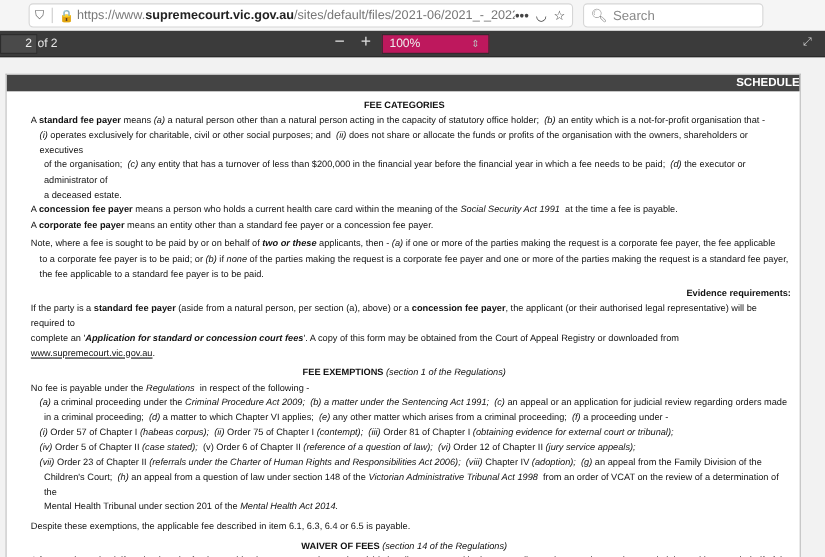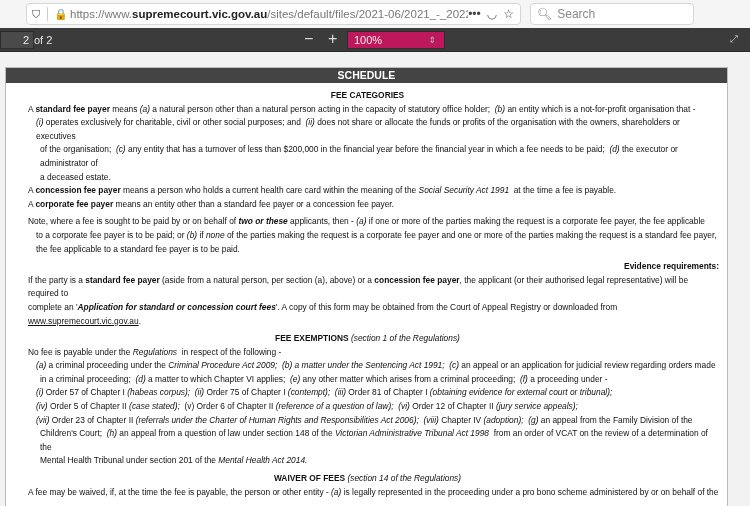--- a/index.html
+++ b/index.html
@@ -15,21 +15,21 @@
   .pdfbar { position: absolute; left: 0; top: 28px; width: 750px; height: 24px; background: #3b3b3b; border-bottom: 1px solid #2a2a2a; color: #e5e5e5; font-size: 11px; }
   .pagebox { position: absolute; left: 0; top: 3px; width: 34px; height: 18px; background: #4a4a4a; border: 1px solid #2c2c2c; color: #eee; text-align: right; padding-right: 4px; line-height: 16px; }
   .pageof { position: absolute; left: 34px; top: 6px; }
   .zoomout { position: absolute; left: 304px; top: 2px; font-size: 16px; line-height: 18px; color: #ddd; }
   .zoomin { position: absolute; left: 328px; top: 2px; font-size: 16px; line-height: 18px; color: #ddd; }
   .zoomsel { position: absolute; left: 347px; top: 3px; width: 98px; height: 18px; background: #be185d; border: 1px solid #2c2c2c; padding-left: 6px; line-height: 16px; color: #eee; }
   .zoomsel .caret { position: absolute; right: 8px; top: 0; font-size: 9px; color: #bbb; }
   .fullscreen { position: absolute; left: 730px; top: 5px; font-size: 10px; color: #ccc; }
   .viewer { position: absolute; left: 0; top: 53px; width: 750px; height: 453px; background: #f2f2f2; }
   .doc { position: absolute; left: 5px; top: 14px; width: 723px; height: 440px; background: #fff; border: 1px solid #bbb; border-bottom: none; overflow: hidden; }
-  .sched { height: 15px; background: #444; color: #fff; font-weight: bold; font-size: 10.5px; text-align: center; line-height: 15px; }
+  .sched { height: 15px; background: #444; color: #fff; font-weight: bold; font-size: 10.5px; text-align: right; line-height: 15px; }
   .body { padding: 4px 8px 0 10px; font-size: 8.4px; color: #111; line-height: 13.6px; }
   .h { font-weight: bold; margin-top: 2px; text-align: center; }
   .h i { font-weight: normal; }
   .l1 { padding-left: 12px; }
   .l2 { padding-left: 20px; }
   .l3 { padding-left: 24px; }
   .gap { margin-top: 4px; }
   .sub { padding-left: 6px; font-weight: bold; margin-top: 4px; text-align: right; }
   u { text-decoration: underline; }
   .scroll { position: absolute; left: 737px; top: 0; width: 13px; height: 453px; background: #f2f2f2; }
@@ -91,20 +91,21 @@
       <div class="h gap"><span>FEE EXEMPTIONS</span> <i>(section 1 of the Regulations)</i></div>
       <div id="fe">
           <div class="l1">No fee is payable under the <i>Regulations</i> &nbsp;in respect of the following -</div>
           <div class="l2"><i>(a)</i> a criminal proceeding under the <i>Criminal Procedure Act 2009; &nbsp;(b) a matter under the Sentencing Act 1991;</i> &nbsp;<i>(c)</i> an appeal or an application for judicial review regarding orders made</div>
           <div class="l3">in a criminal proceeding; &nbsp;<i>(d)</i> a matter to which Chapter VI applies; &nbsp;<i>(e)</i> any other matter which arises from a criminal proceeding; &nbsp;<i>(f)</i> a proceeding under -</div>
           <div class="l2"><i>(i)</i> Order 57 of Chapter I <i>(habeas corpus); &nbsp;(ii)</i> Order 75 of Chapter I <i>(contempt); &nbsp;(iii)</i> Order 81 of Chapter I <i>(obtaining evidence for external court or tribunal);</i></div>
           <div class="l2"><i>(iv)</i> Order 5 of Chapter II <i>(case stated);</i> &nbsp;(v) Order 6 of Chapter II <i>(reference of a question of law); &nbsp;(vi)</i> Order 12 of Chapter II <i>(jury service appeals);</i></div>
           <div class="l2"><i>(vii)</i> Order 23 of Chapter II <i>(referrals under the Charter of Human Rights and Responsibilities Act 2006); &nbsp;(viii)</i> Chapter IV <i>(adoption); &nbsp;(g)</i> an appeal from the Family Division of the</div>
           <div class="l3">Children's Court; &nbsp;<i>(h)</i> an appeal from a question of law under section 148 of the <i>Victorian Administrative Tribunal Act 1998</i> &nbsp;from an order of VCAT on the review of a determination of the</div>
           <div class="l3">Mental Health Tribunal under section 201 of the <i>Mental Health Act 2014.</i></div>
+          <div class="l1 gap">Despite these exemptions, the applicable fee described in item 6.1, 6.3, 6.4 or 6.5 is payable.</div>
         </div>
       <div class="h gap"><span>WAIVER OF FEES</span> <i>(section 14 of the Regulations)</i></div>
       <div id="wv">
           <div class="l1">A fee may be waived, if, at the time the fee is payable, the person or other entity - <i>(a)</i> is legally represented in the proceeding under a pro bono scheme administered by or on behalf of the</div>
         </div>
     </div>
   </div>
   <div class="scroll"></div>
 </div>
 

